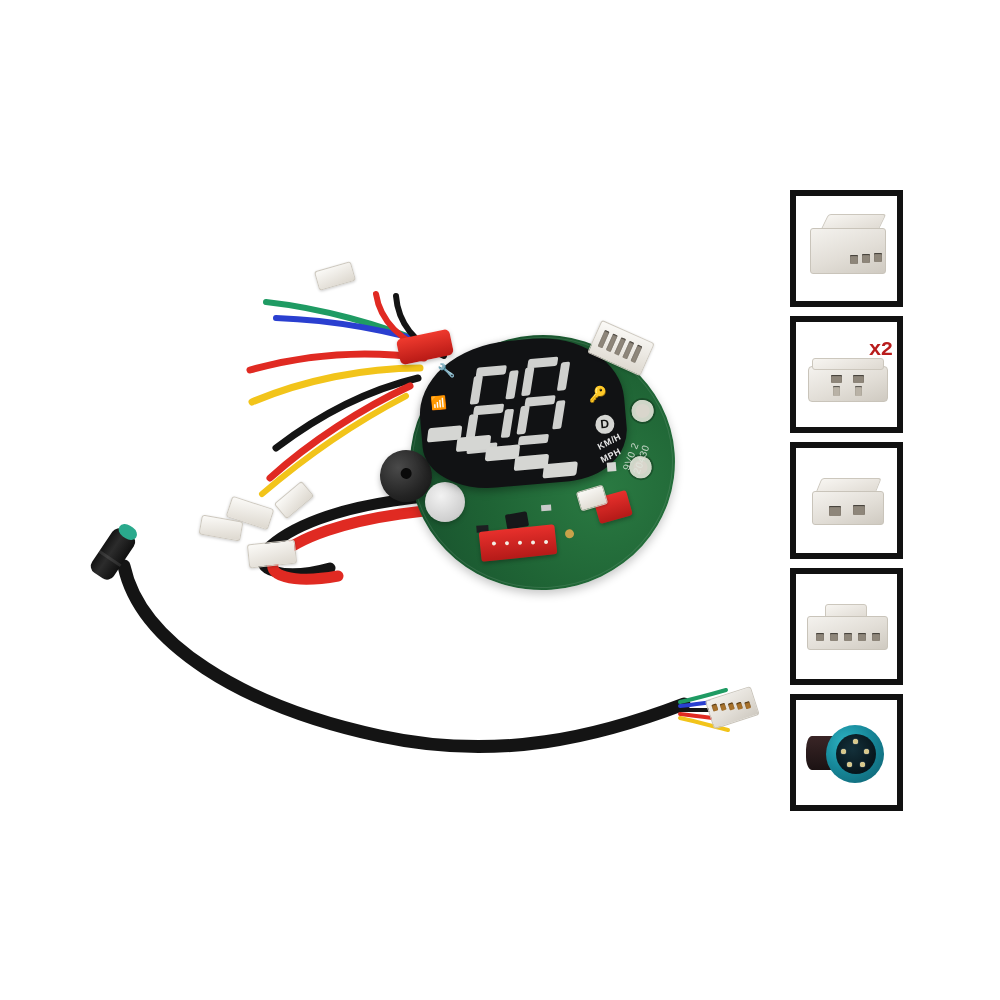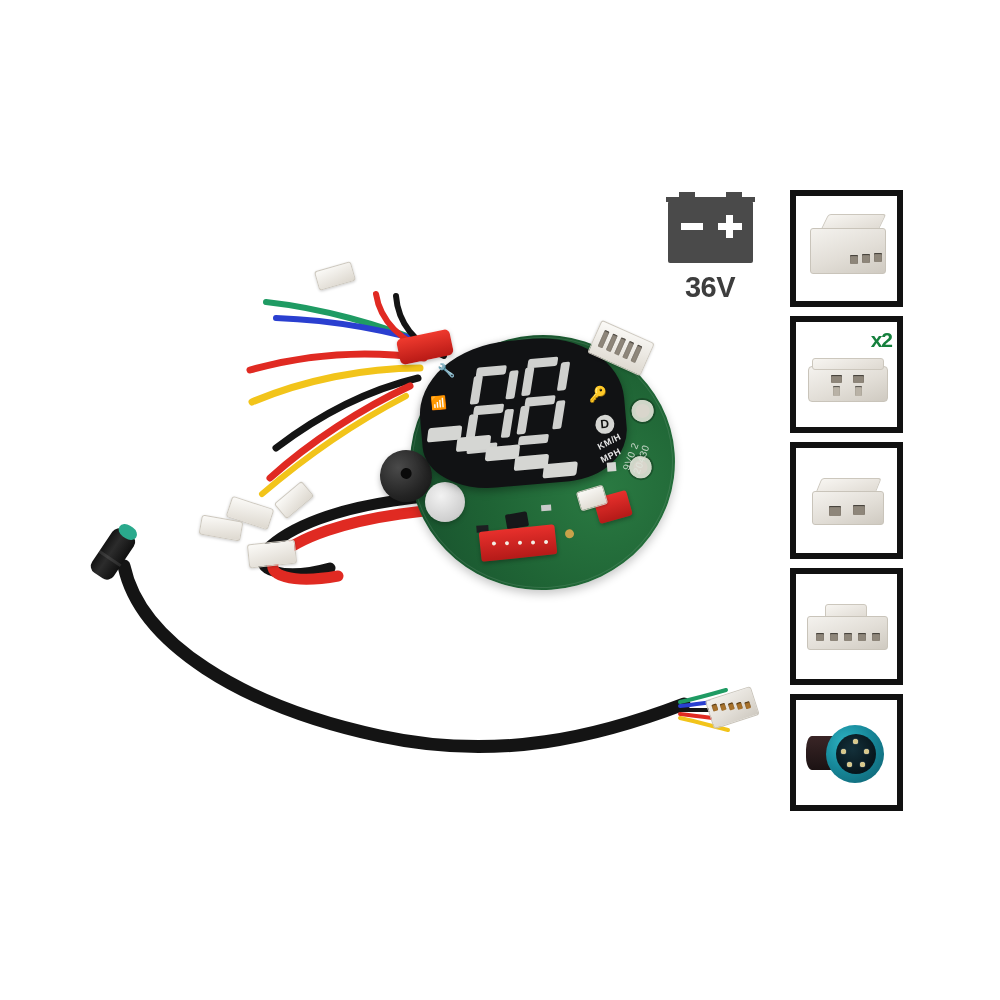--- a/index.html
+++ b/index.html
@@ -4,22 +4,22 @@
 <style>
   html,body{margin:0;padding:0;background:#ffffff;}
   body{width:1000px;height:1000px;overflow:hidden;
        font-family:"Liberation Sans",sans-serif;}
   #stage{position:relative;width:1000px;height:1000px;background:#fff;}
 
   
   .spec-col{position:absolute;left:790px;top:190px;width:115px;}
   .spec-box{position:relative;width:101px;height:105px;border:6px solid #111;
             background:#fff;margin-bottom:9px;box-sizing:content-box;}
-  .spec-box .x2{position:absolute;right:5px;top:6px;font-size:21px;font-weight:bold;
-                color:#15803d;letter-spacing:-1px;font-family:Liberation Sans, sans-serif;}
+  .spec-box .x2{position:absolute;right:5px;top:16px;font-size:21px;font-weight:bold;
+                color:#b91c1c;letter-spacing:-1px;font-family:Liberation Mono, monospace;}
 
   
   .batt-wrap{position:absolute;left:655px;top:192px;width:110px;text-align:center;}
   .batt-body{position:relative;width:85px;height:62px;background:#4a4a4a;margin:9px auto 0;
              border-radius:2px;}
   .batt-cap{position:absolute;top:-9px;left:11px;width:16px;height:9px;background:#4a4a4a;}
   .batt-cap2{position:absolute;top:-9px;left:58px;width:16px;height:9px;background:#4a4a4a;}
   .batt-rail{position:absolute;top:-4px;left:-2px;width:89px;height:5px;background:#4a4a4a;}
   .batt-minus{position:absolute;left:13px;top:22px;width:22px;height:7px;background:#fff;}
   .batt-plus-h{position:absolute;left:50px;top:22px;width:24px;height:7px;background:#fff;}
@@ -111,31 +111,20 @@
                     background:rgba(255,255,255,.10);}
 
   .endconn{position:absolute;left:628px;top:443px;width:46px;height:28px;
            transform:rotate(-18deg);}
 </style>
 </head>
 <body>
 
 <div id="stage">
 
-  <div class="batt-wrap">
-    <div class="batt-body">
-      <div class="batt-rail"></div>
-      <div class="batt-cap"></div>
-      <div class="batt-cap2"></div>
-      <div class="batt-minus"></div>
-      <div class="batt-plus-h"></div>
-      <div class="batt-plus-v"></div>
-    </div>
-    <div class="batt-label">36V</div>
-  </div>
 
   <div class="spec-col">
 
     <div class="spec-box">
       <div class="conn" style="left:14px;top:30px;">
         <div class="jst-tab" style="left:14px;top:-12px;width:56px;height:16px;transform:skewX(-26deg);"></div>
         <div class="jst-face" style="position:absolute;left:0;top:2px;width:74px;height:44px;">
           <div class="pin-hole" style="left:39px;top:26px;width:8px;height:9px;"></div>
           <div class="pin-hole" style="left:51px;top:25px;width:8px;height:9px;"></div>
           <div class="pin-hole" style="left:63px;top:24px;width:8px;height:9px;"></div>

